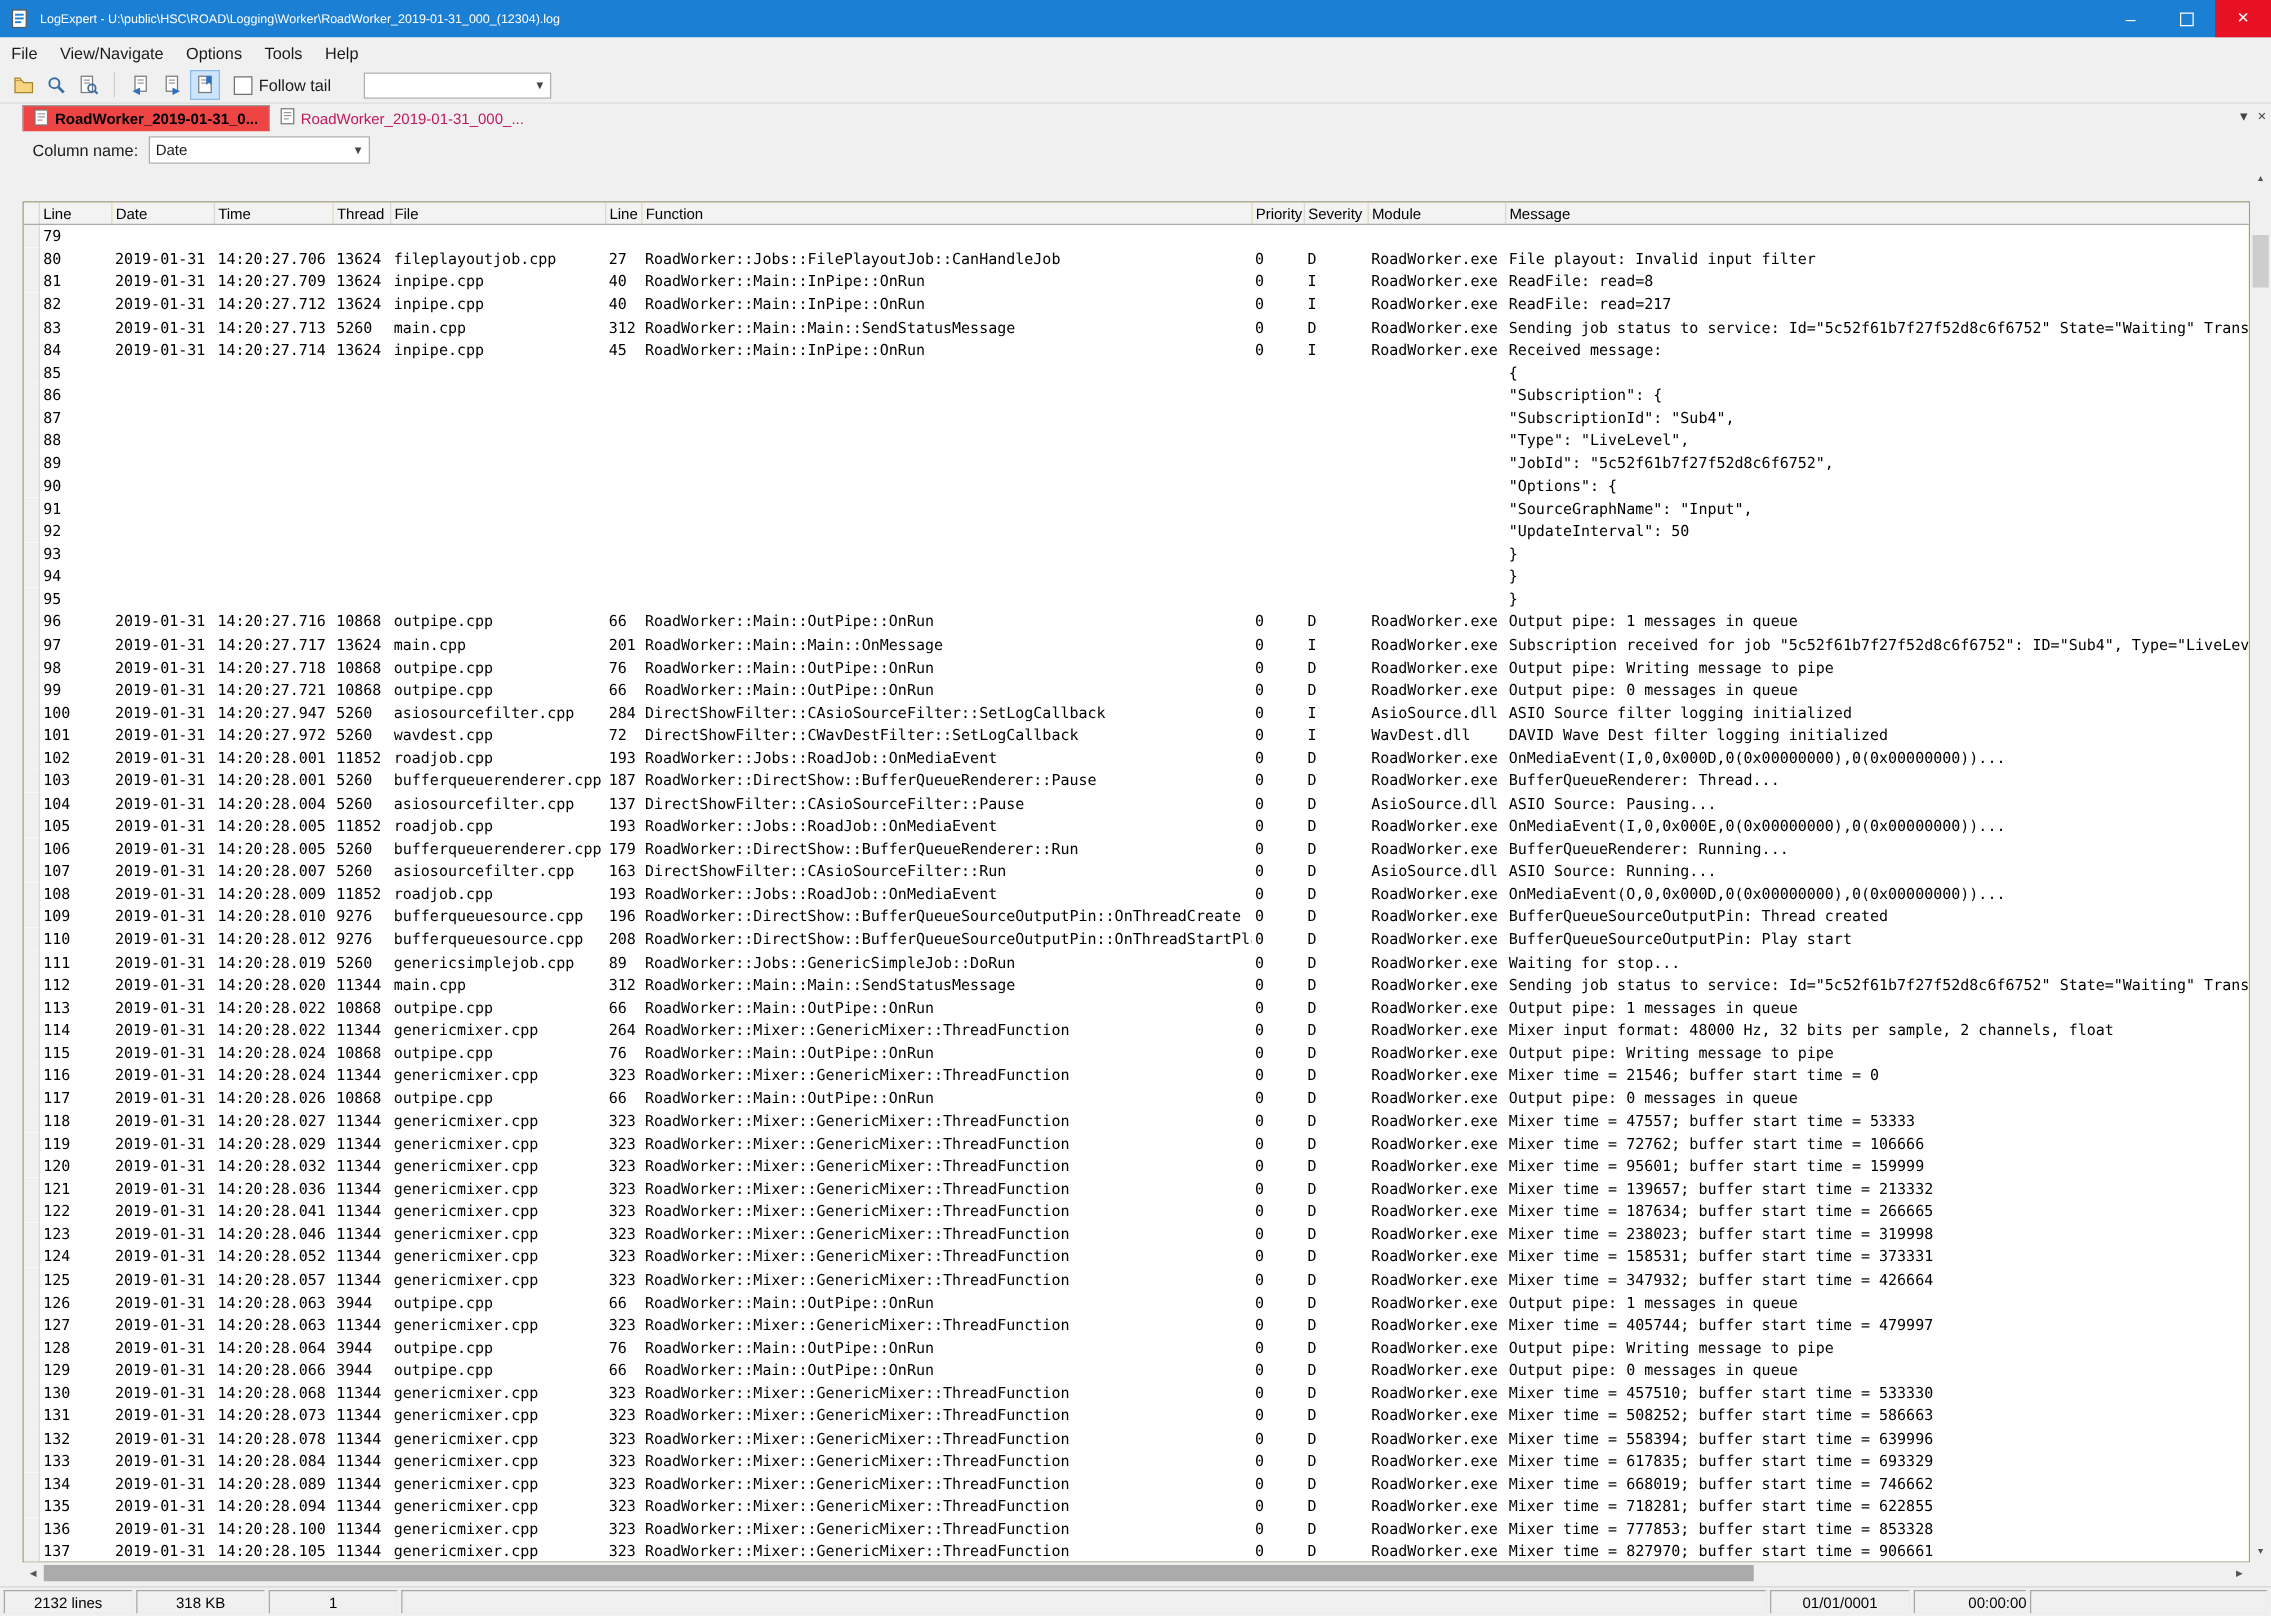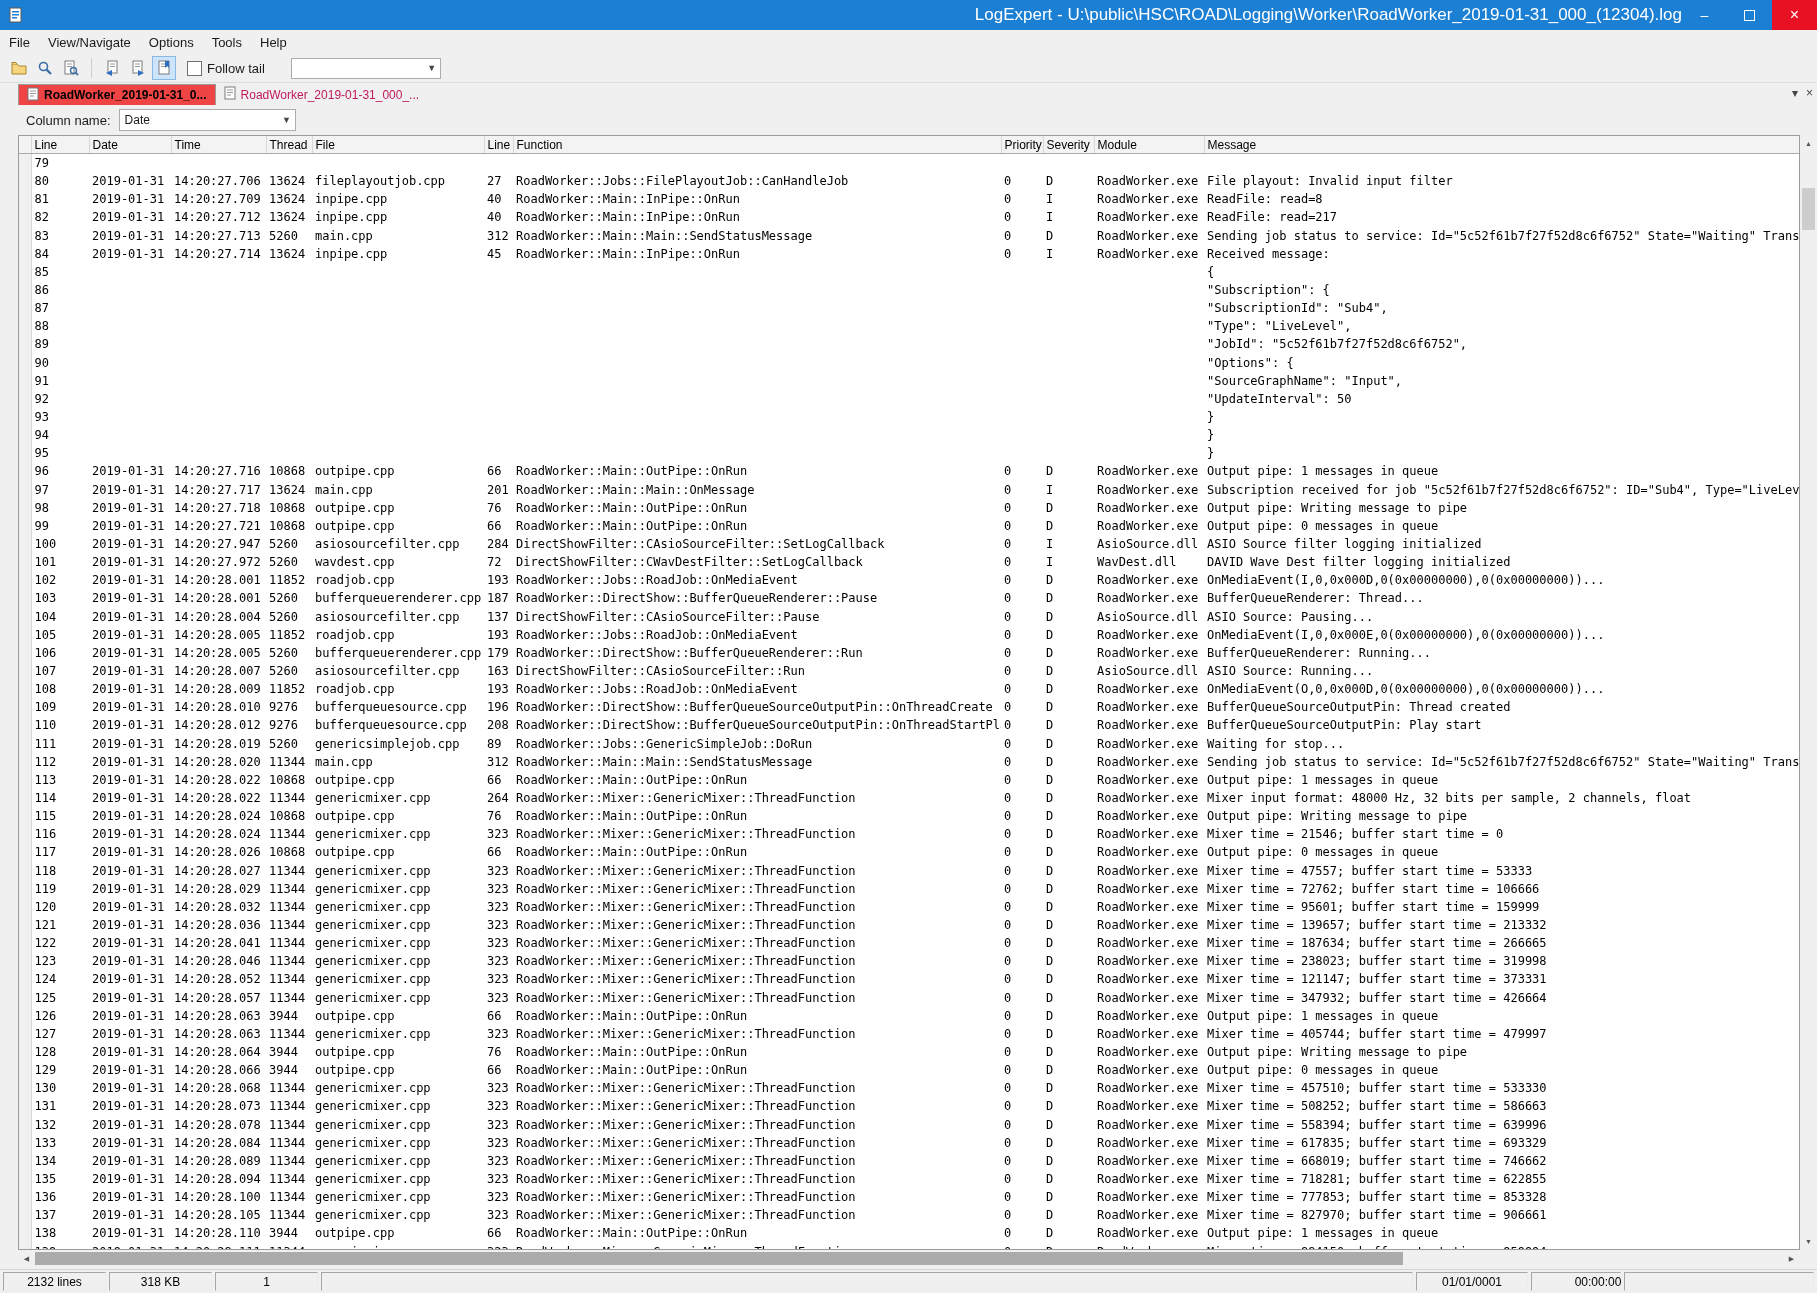--- a/index.html
+++ b/index.html
@@ -3,21 +3,21 @@
 <meta charset="utf-8">
 <style>
   html,body{margin:0;padding:0;}
   body{width:1817px;height:1293px;overflow:hidden;background:#f0f0f0;
        font-family:"Liberation Sans",sans-serif;-webkit-font-smoothing:antialiased;}
   .window{width:1817px;height:1293px;display:flex;flex-direction:column;background:#f0f0f0;}
 
   
   .titlebar{height:30px;background:#1b7fd4;display:flex;align-items:center;color:#fff;flex:0 0 auto;}
   .titlebar .appicon{width:16px;height:16px;margin:0 8px;flex:0 0 auto;}
-  .titlebar .title{flex:1;text-align:right;font-size:17px;white-space:nowrap;overflow:hidden;}
+  .titlebar .title{flex:1;text-align:left;font-size:10px;white-space:nowrap;overflow:hidden;}
   .winbtn{width:45px;height:30px;display:flex;align-items:center;justify-content:center;
           font-size:14px;color:#fff;cursor:default;flex:0 0 auto;}
   .winbtn.max .sq{width:9px;height:9px;border:1px solid #fff;display:block;}
   .winbtn.close{background:#e81123;font-size:16px;}
 
   
   .menubar{height:24px;display:flex;align-items:center;font-size:13px;color:#1a1a1a;background:#f0f0f0;flex:0 0 auto;}
   .menuitem{padding:3px 9px;}
 
   
@@ -40,21 +40,21 @@
   .tab{display:flex;align-items:center;height:21px;padding:0 8px;font-size:12px;color:#be185d;box-sizing:border-box;}
   .tab .ticon{margin-right:5px;}
   .tab.active{background:#ef4444;border:1px solid #9a9a9a;border-bottom:none;font-weight:bold;color:#000;}
   .tabstrip .tabtools{position:absolute;right:4px;top:3px;display:flex;gap:8px;color:#444;font-size:12px;align-items:center;}
   .columnbar{height:30px;display:flex;align-items:center;font-size:13px;color:#1a1a1a;}
   .columnbar label{margin:0 8px 0 8px;}
   .columnbar .combo{width:177px;height:22px;}
 
   
   .gridzone{display:flex;height:1115px;}
-  .grid{width:1782px;background:#fef9c3;border:1px solid #9b9b9b;box-sizing:border-box;overflow:hidden;}
+  .grid{width:1782px;background:#fef9c3;border:1px solid #9b9b9b;box-sizing:border-box;overflow:hidden;margin-top:26px;}
   table{border-collapse:collapse;table-layout:fixed;width:1782px;}
   col.c-hdr{width:12px;} col.c-line{width:58px;} col.c-date{width:82px;} col.c-time{width:95px;}
   col.c-thread{width:46px;} col.c-file{width:172px;} col.c-line2{width:29px;} col.c-func{width:488px;}
   col.c-prio{width:42px;} col.c-sev{width:51px;} col.c-mod{width:110px;} col.c-msg{width:597px;}
   th{height:17px;background:#f3f3f3;border-right:1px solid #d8d8d8;border-bottom:1px solid #ababab;
      font-size:12px;font-weight:normal;text-align:left;padding:0 3px;white-space:nowrap;overflow:hidden;color:#000;}
   .gridbody{height:1096px;overflow:hidden;background:#fff;}
   td{height:18.15px;line-height:18px;font-family:"DejaVu Sans Mono",monospace;font-size:12px;color:#000;
      padding:0 3px;white-space:nowrap;overflow:hidden;}
   td.rowhdr{background:#f0f0f0;border-right:1px solid #d8d8d8;padding:0;}
@@ -889,21 +889,21 @@
                   <td>124</td>
                   <td>2019-01-31</td>
                   <td>14:20:28.052</td>
                   <td>11344</td>
                   <td>genericmixer.cpp</td>
                   <td>323</td>
                   <td>RoadWorker::Mixer::GenericMixer::ThreadFunction</td>
                   <td>0</td>
                   <td>D</td>
                   <td>RoadWorker.exe</td>
-                  <td>Mixer time = 121147; buffer start time = 373331</td>
+                  <td>Mixer time = 158531; buffer start time = 373331</td>
                 </tr>
                 <tr>
                   <td class="rowhdr"></td>
                   <td>125</td>
                   <td>2019-01-31</td>
                   <td>14:20:28.057</td>
                   <td>11344</td>
                   <td>genericmixer.cpp</td>
                   <td>323</td>
                   <td>RoadWorker::Mixer::GenericMixer::ThreadFunction</td>

